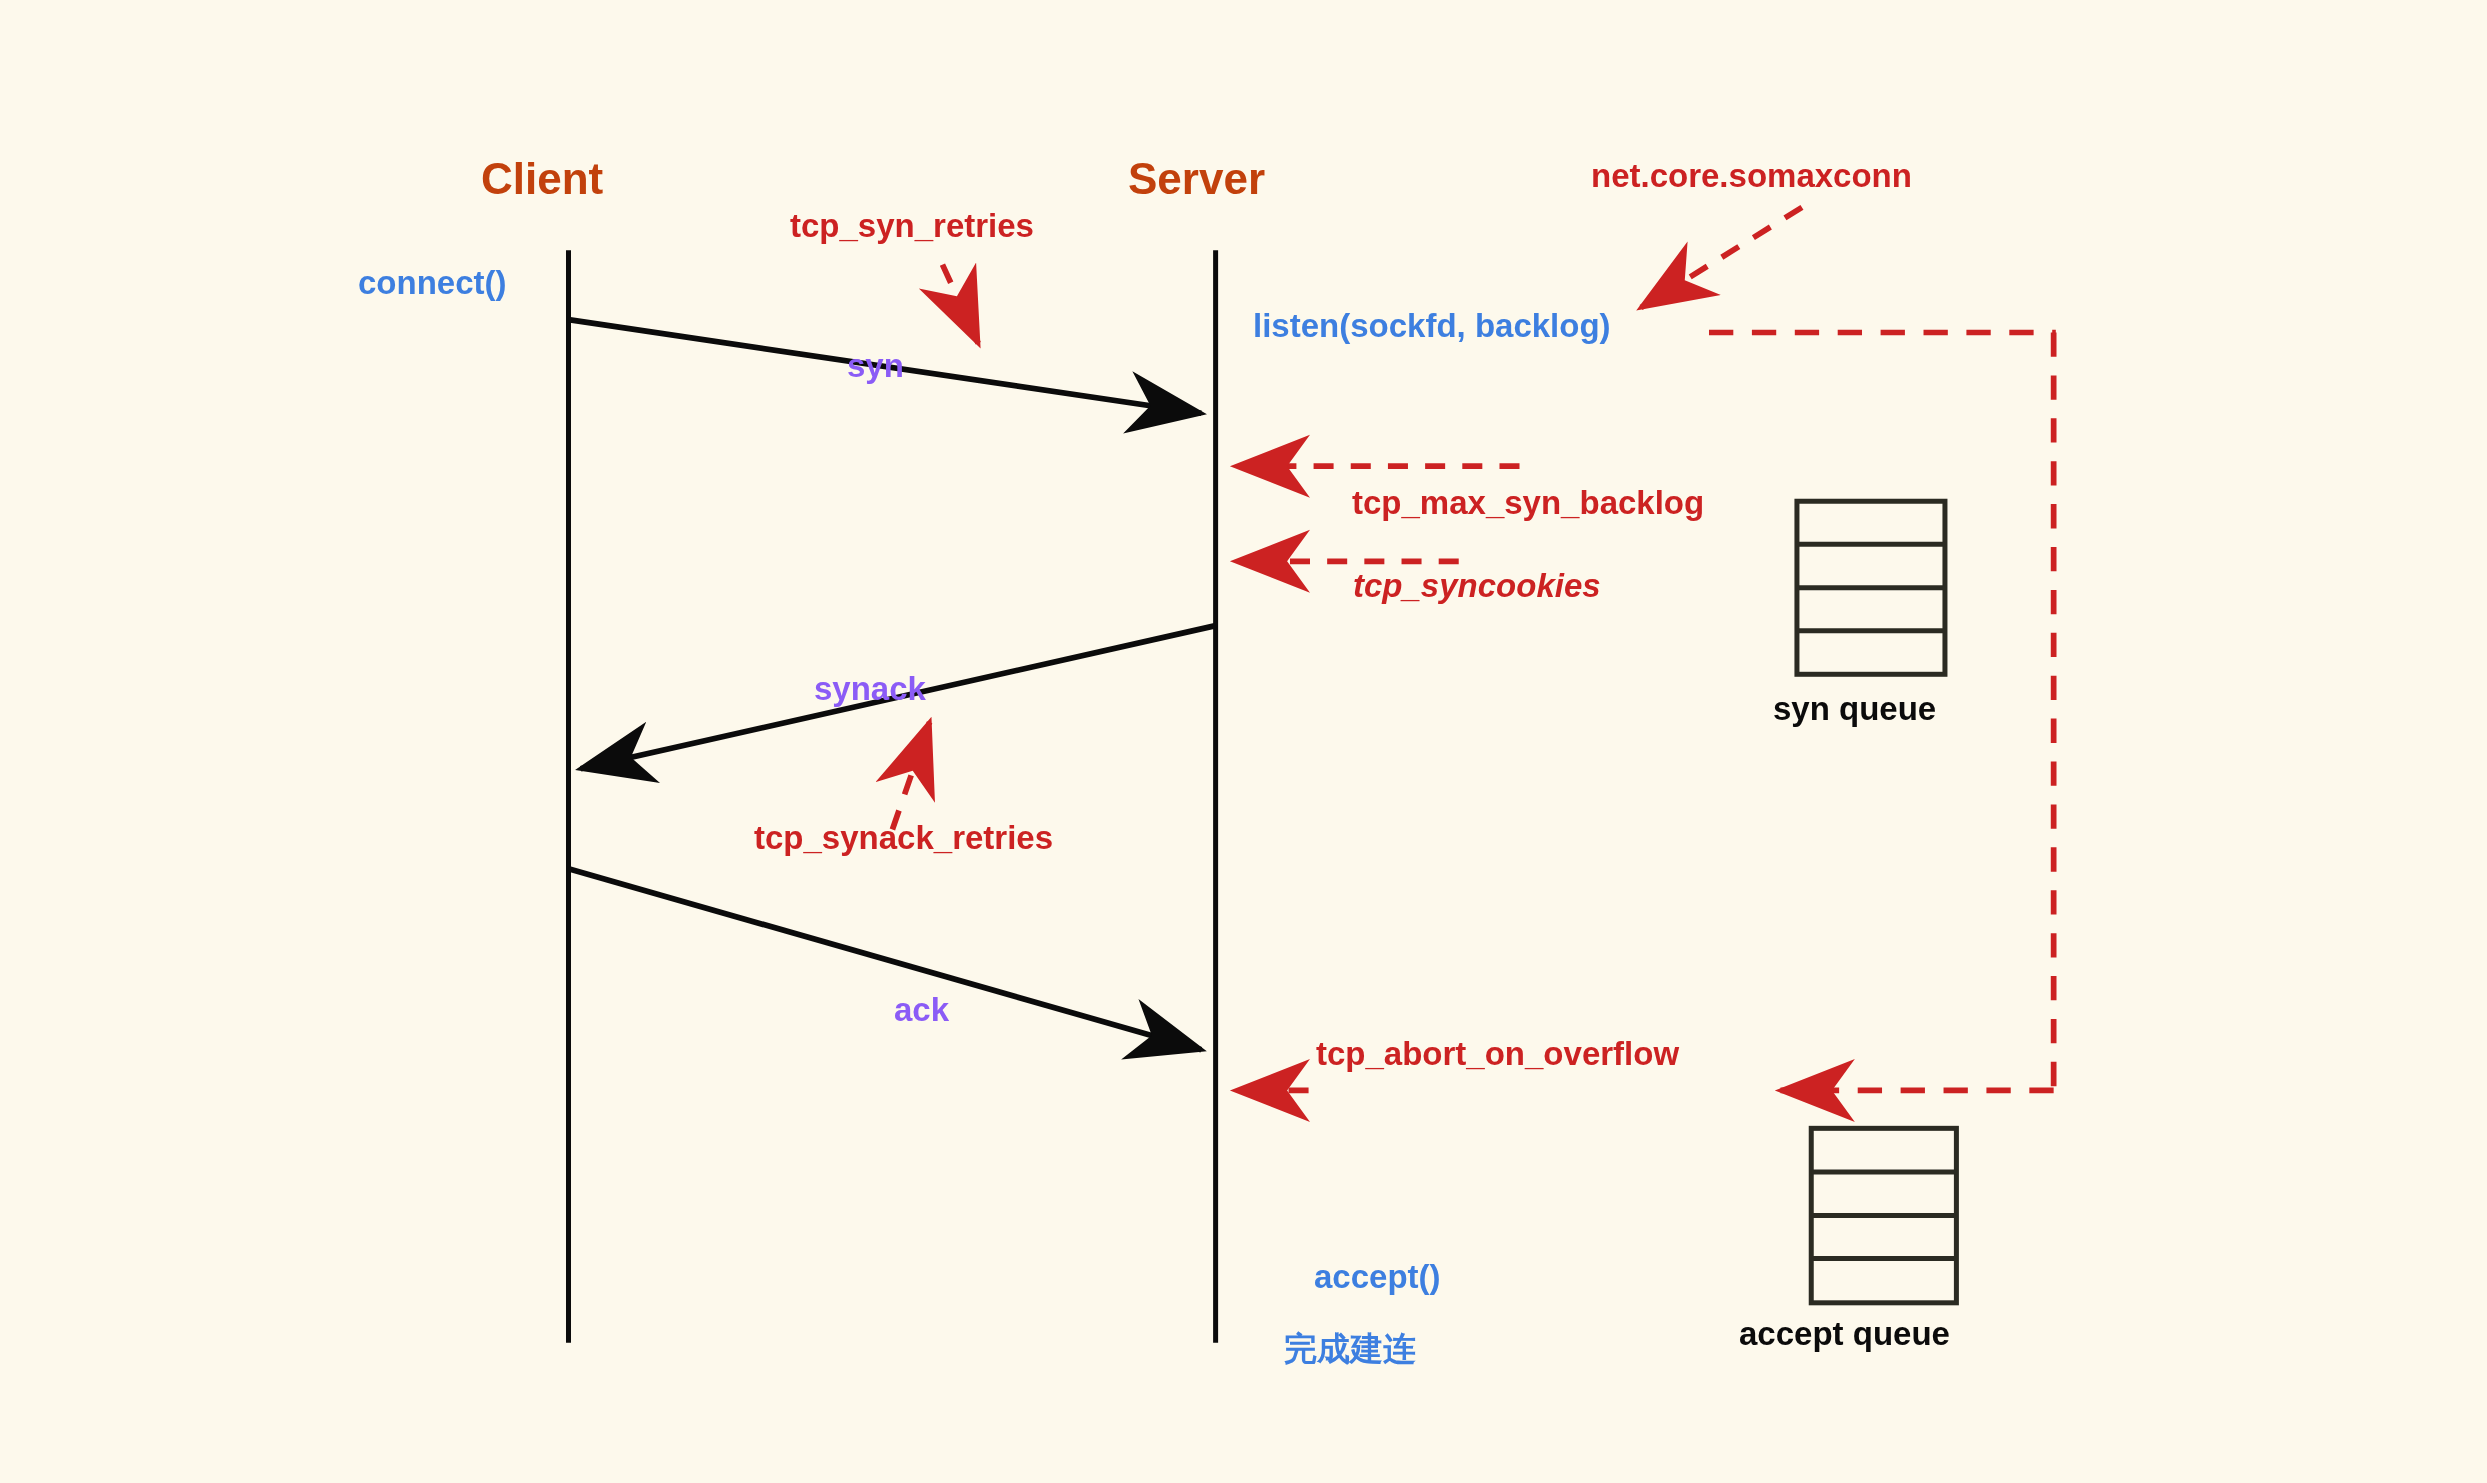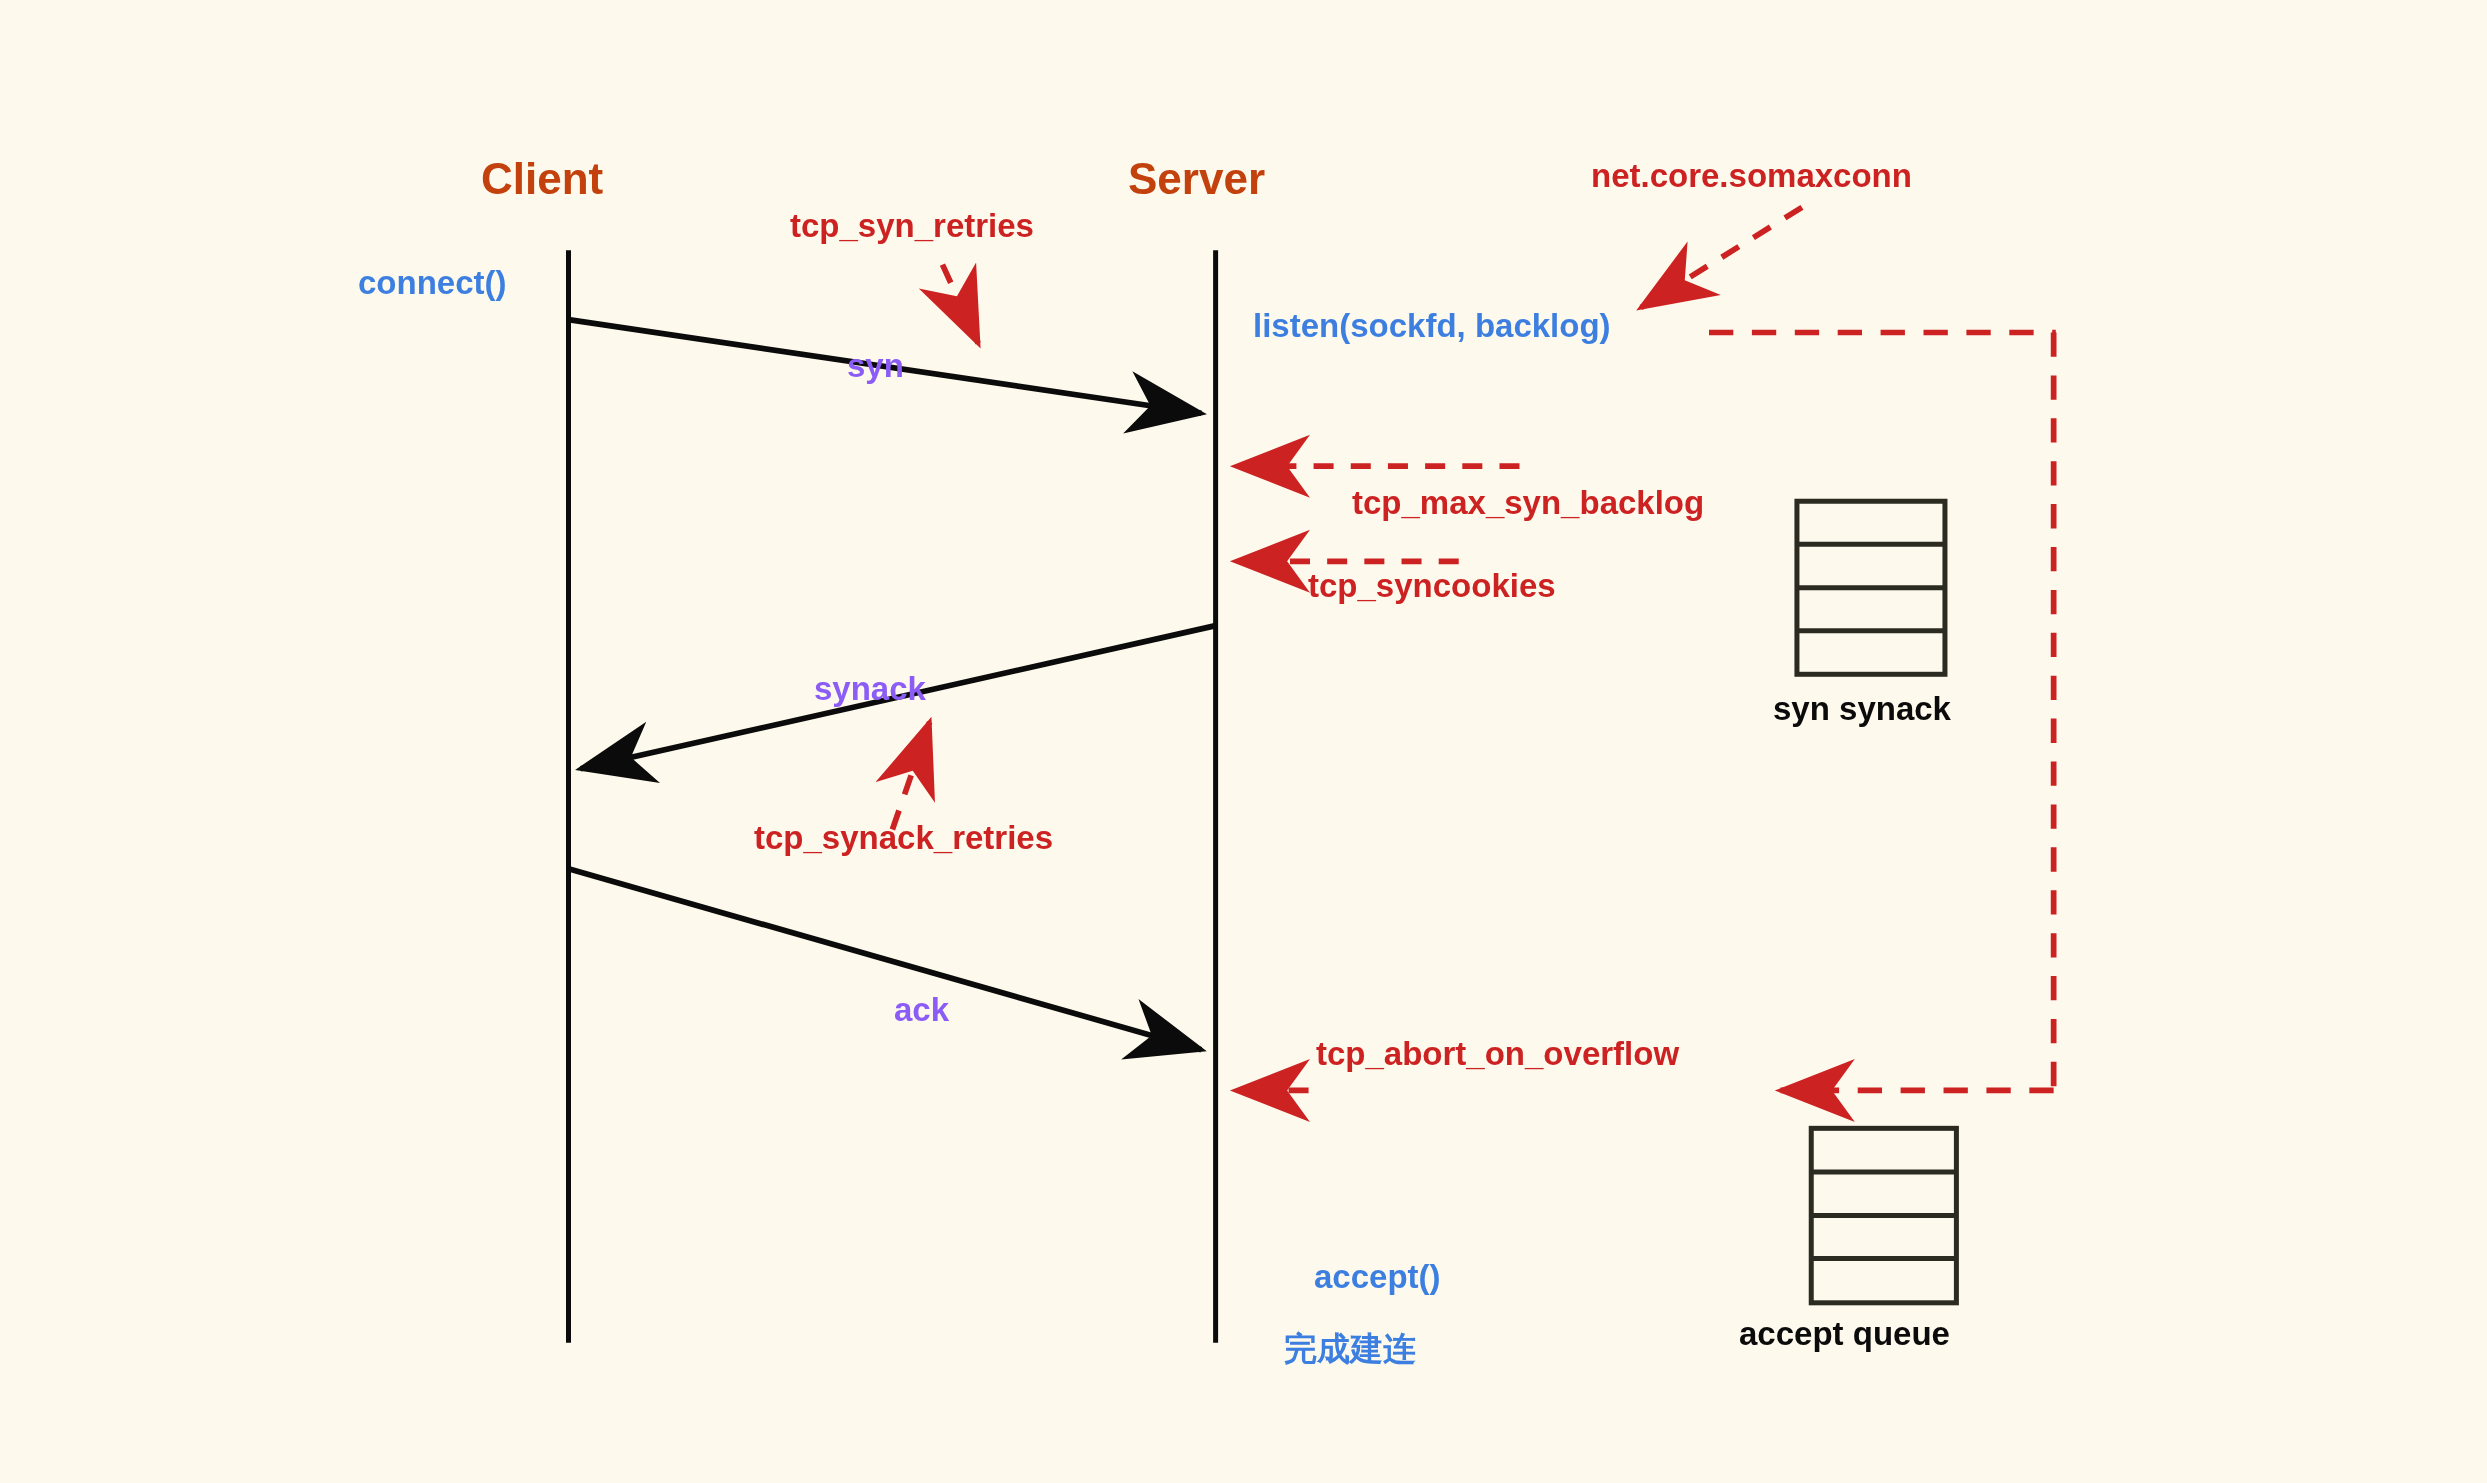--- a/index.html
+++ b/index.html
@@ -85,23 +85,23 @@
   <div class="lbl lbl-red" style="left:790px;top:209px;">tcp_syn_retries</div>
 
   <div class="lbl lbl-msg" style="left:847px;top:349px;">syn</div>
 
   <div class="lbl lbl-red" style="left:1591px;top:159px;">net.core.somaxconn</div>
 
   <div class="lbl lbl-blue" style="left:1253px;top:309px;">listen(sockfd, backlog)</div>
 
   <div class="lbl lbl-red" style="left:1352px;top:486px;">tcp_max_syn_backlog</div>
 
-  <div class="lbl lbl-red" style="left:1308px;top:569px;">tcp_syncookies</div>
+  <div class="lbl lbl-red" style="left:1353px;top:569px;font-style:italic;">tcp_syncookies</div>
 
-  <div class="lbl lbl-queue" style="left:1773px;top:692px;">syn synack</div>
+  <div class="lbl lbl-queue" style="left:1773px;top:692px;">syn queue</div>
 
   <div class="lbl lbl-msg" style="left:814px;top:672px;">synack</div>
 
   <div class="lbl lbl-red" style="left:754px;top:821px;">tcp_synack_retries</div>
 
   <div class="lbl lbl-msg" style="left:858px;top:993px;margin-left:36px;">ack</div>
 
   <div class="lbl lbl-red" style="left:1316px;top:1037px;">tcp_abort_on_overflow</div>
 
   <div class="lbl lbl-blue" style="left:1279px;top:1260px;margin-left:35px;">accept()</div>

